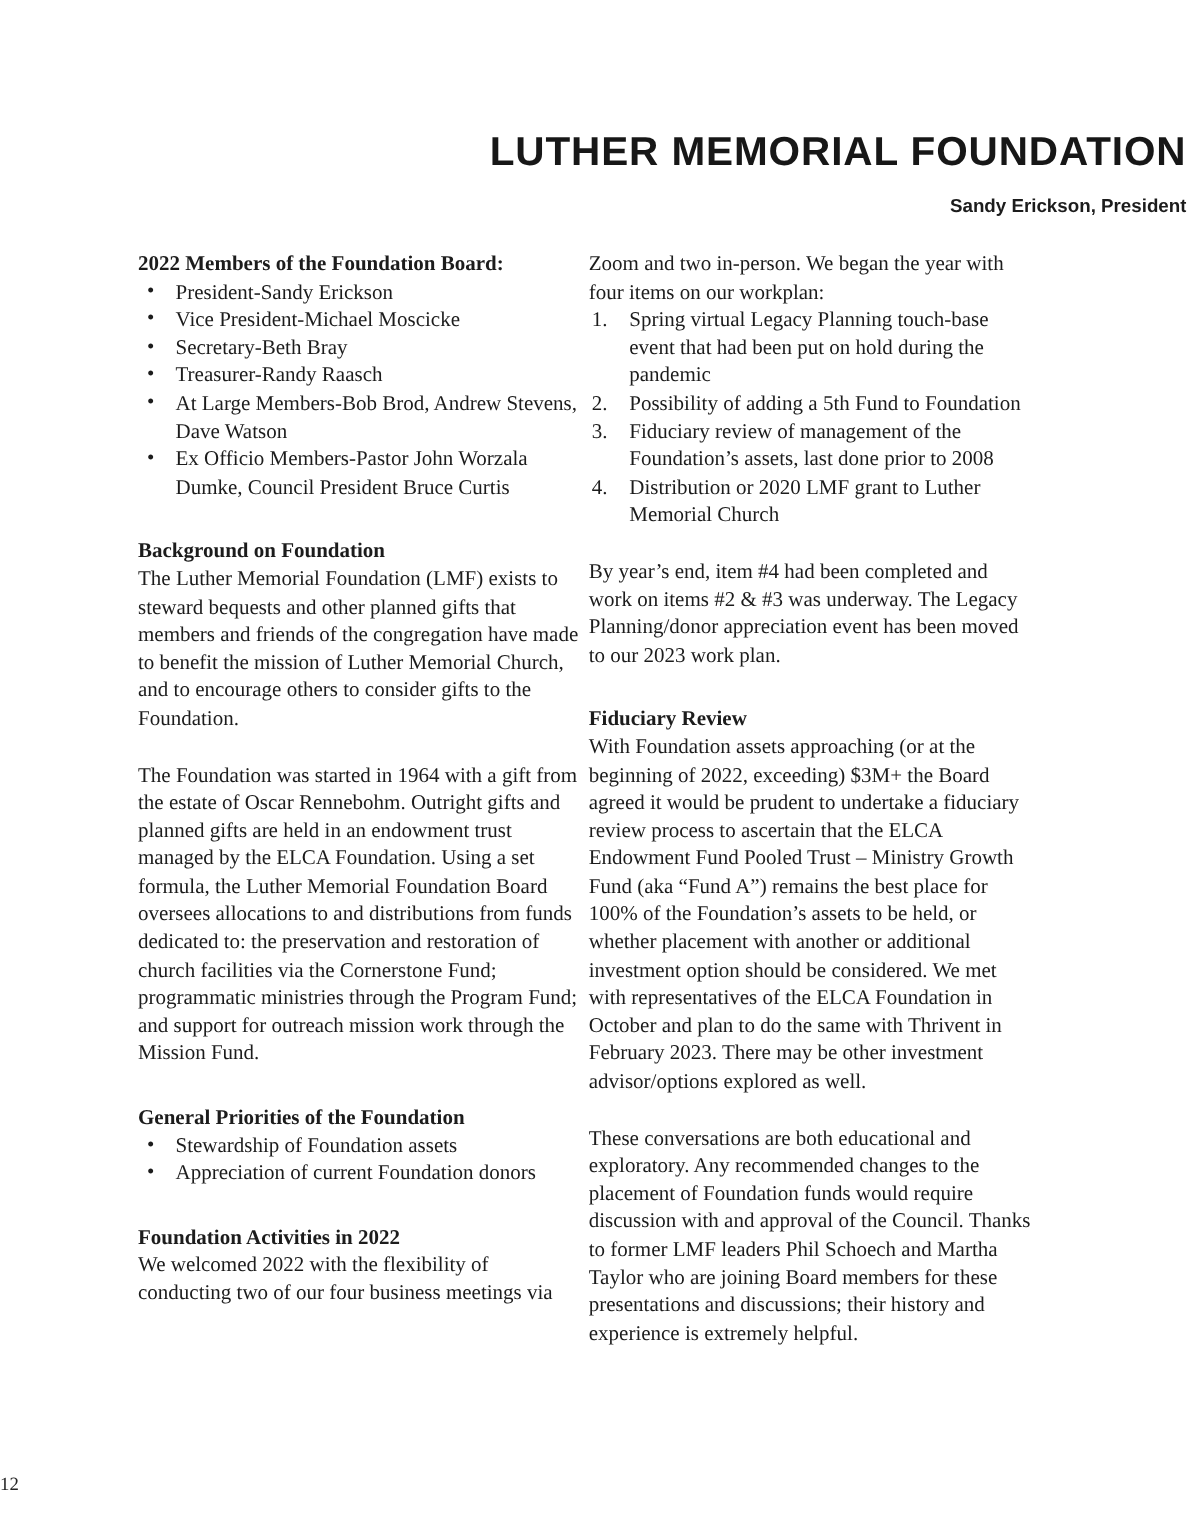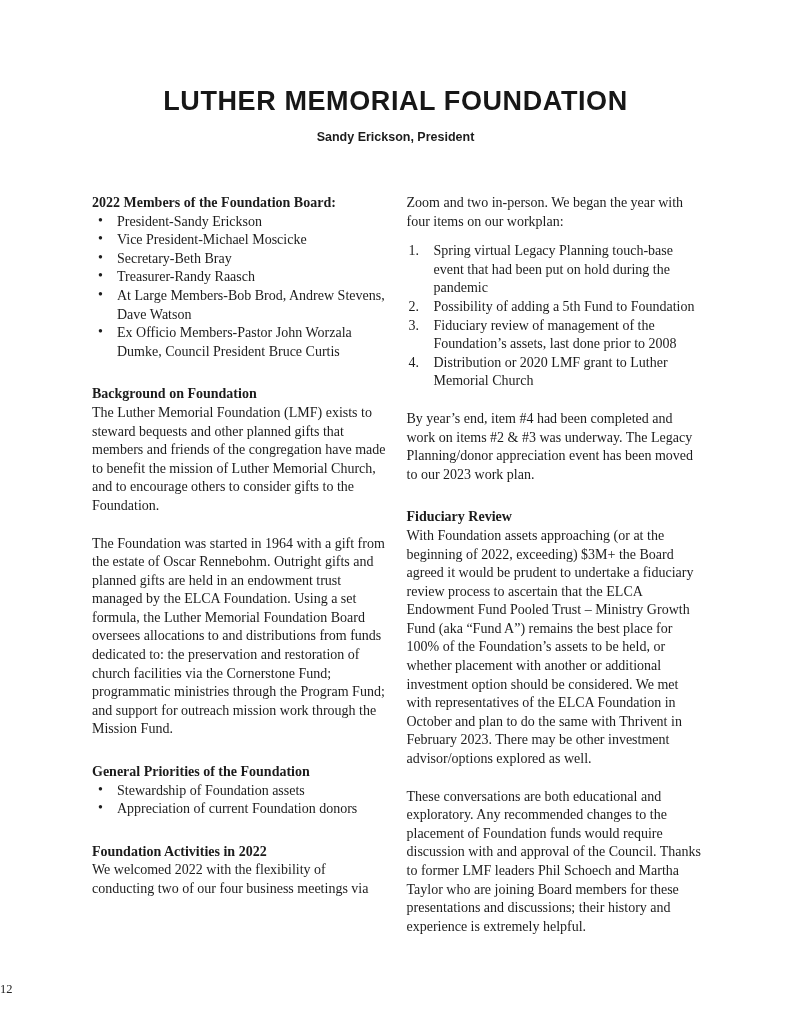--- a/index.html
+++ b/index.html
@@ -12,43 +12,43 @@
   }
   .page {
     position: relative;
     width: 791px; height: 1024px;
     background: #ffffff;
     overflow: hidden;
   }
   .doc-header {
     position: absolute;
     top: 87px; left: 0; width: 100%;
-    text-align: center;
+    text-align: right;
   }
   .doc-title {
     font-family: "Liberation Sans", sans-serif;
     font-weight: 800;
     font-size: 27px;
     letter-spacing: 0.6px;
     color: #171717;
     line-height: 1.1;
   }
   .doc-subtitle {
     font-family: "Liberation Sans", sans-serif;
     font-weight: 700;
     font-size: 12.5px;
     margin-top: 13px;
     color: #1c1c1c;
   }
   .columns {
     position: absolute;
-    top: 194px; left: 92px;
+    top: 168px; left: 92px;
     width: 610px;
     display: flex;
-    gap: 19px;
+    gap: 5px;
   }
   .col {
     width: 295.5px;
     font-size: 14px;
     line-height: 18.6px;
     text-align: left;
   }
   .heading {
     font-weight: bold;
     margin-top: 24px;
@@ -62,21 +62,20 @@
     padding-left: 25px;
   }
   .li::before {
     content: "\2022";
     position: absolute;
     left: 6px;
     top: -1px;
   }
   .ol-list {
     counter-reset: item;
-    margin-top: 11px;
   }
   .oli {
     position: relative;
     padding-left: 27px;
     counter-increment: item;
   }
   .oli::before {
     content: counter(item) ".";
     position: absolute;
     left: 2px;

